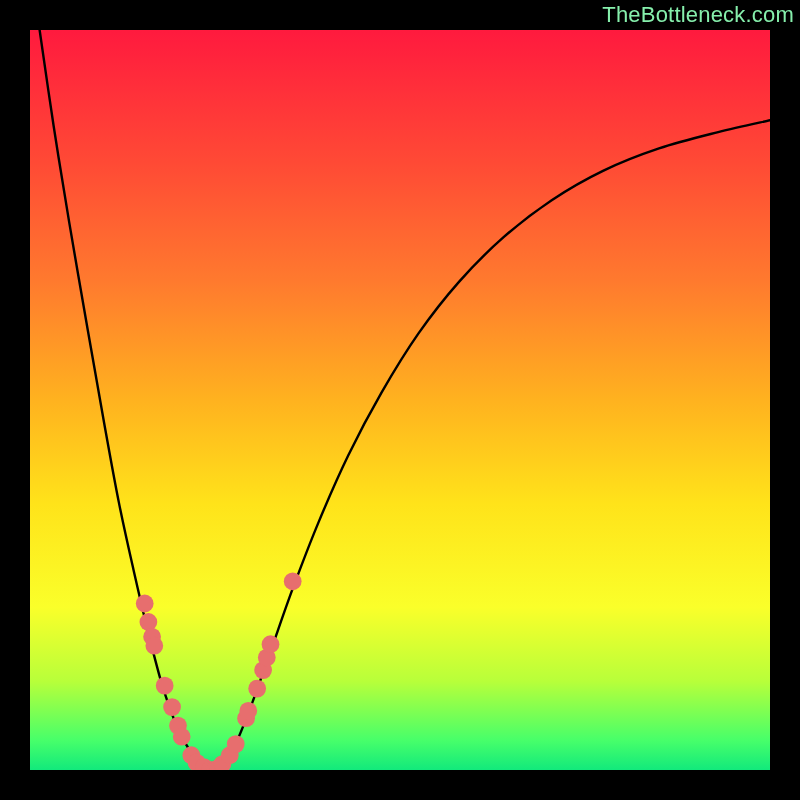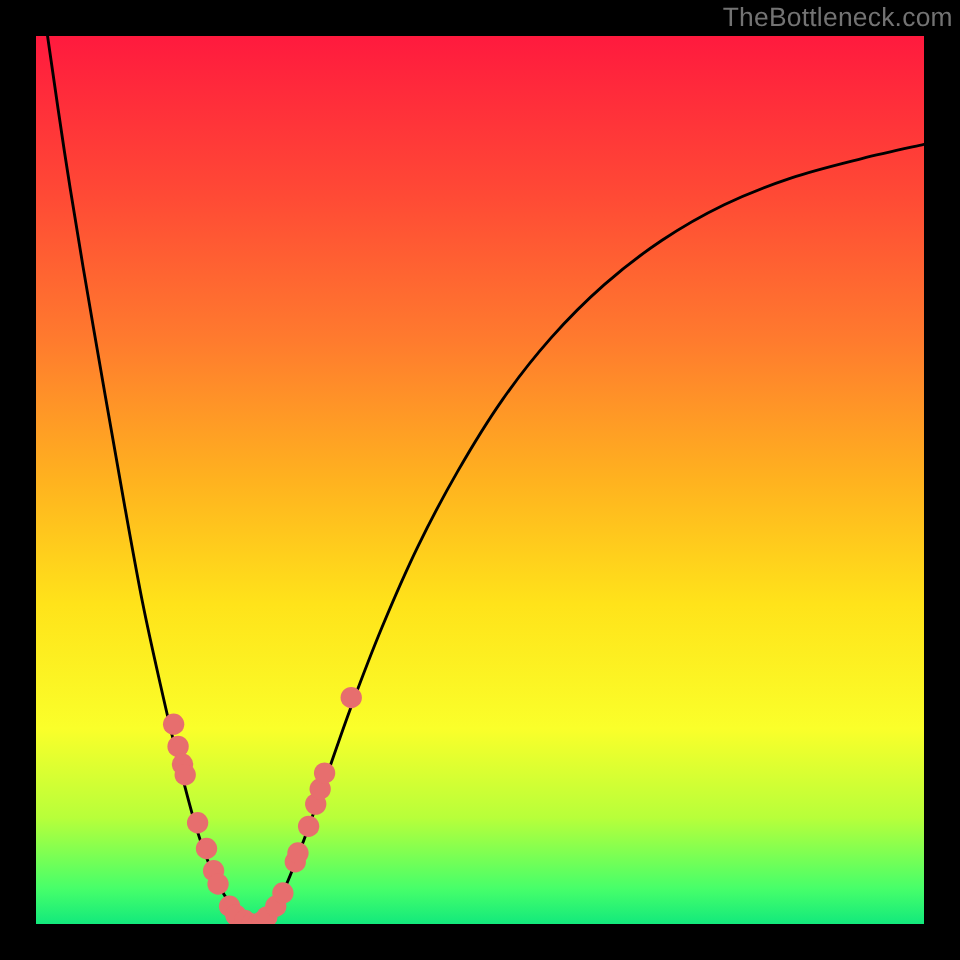--- a/index.html
+++ b/index.html
@@ -46,21 +46,21 @@
     height: 100%;
     pointer-events: none;
   }
   .watermark {
     position: absolute;
     top: 2px;
     right: 6px;
     font-family: Arial, Helvetica, sans-serif;
     font-size: 22px;
     font-weight: 500;
-    color: #737373;
+    color: #86efac;
     letter-spacing: 0.2px;
     user-select: none;
   }
 </style>
 </head>
 <body>
 
 <div class="stage">
   <div class="watermark">TheBottleneck.com</div>
 

